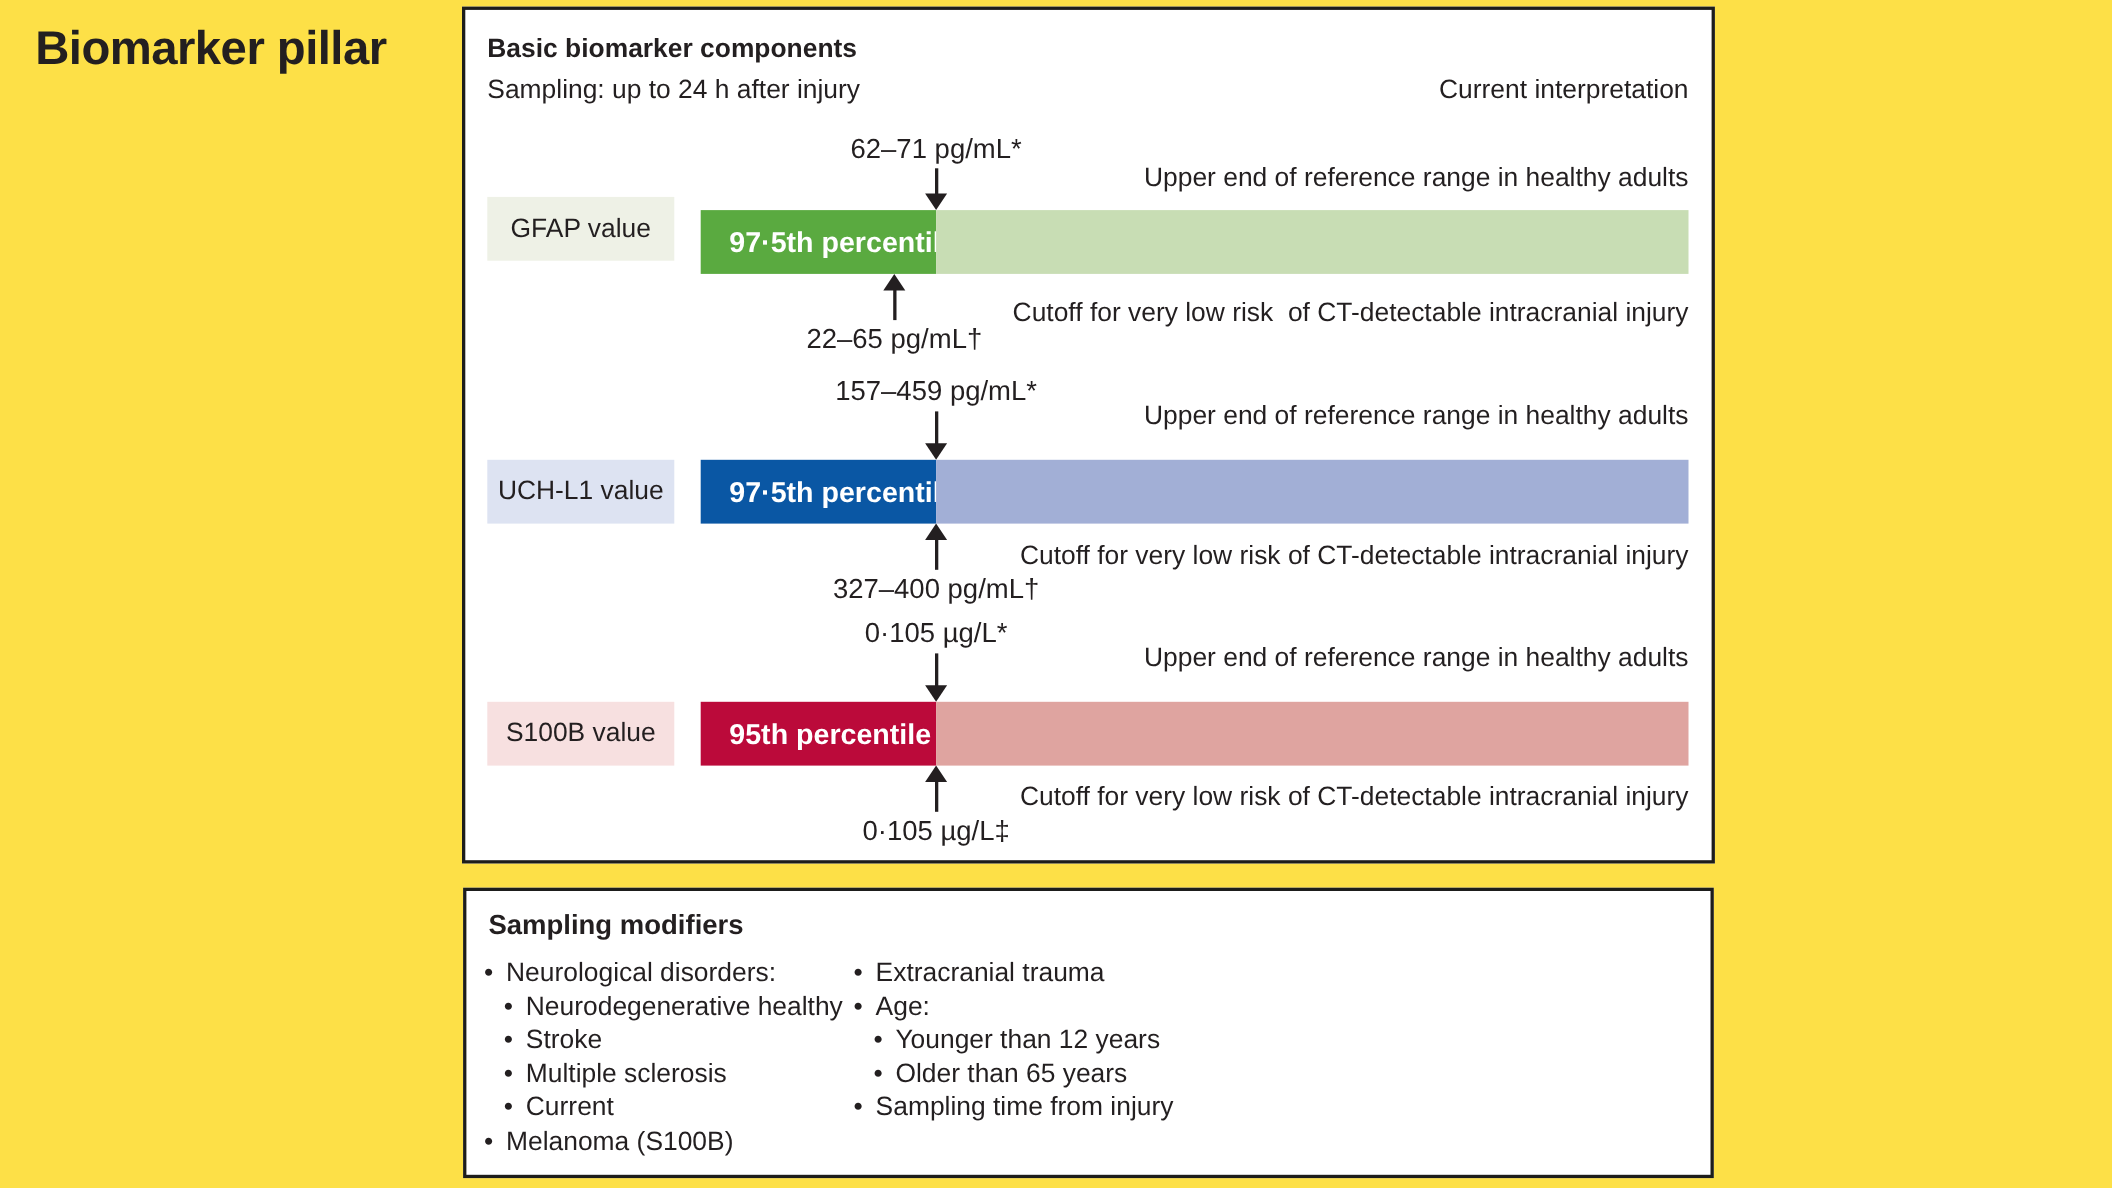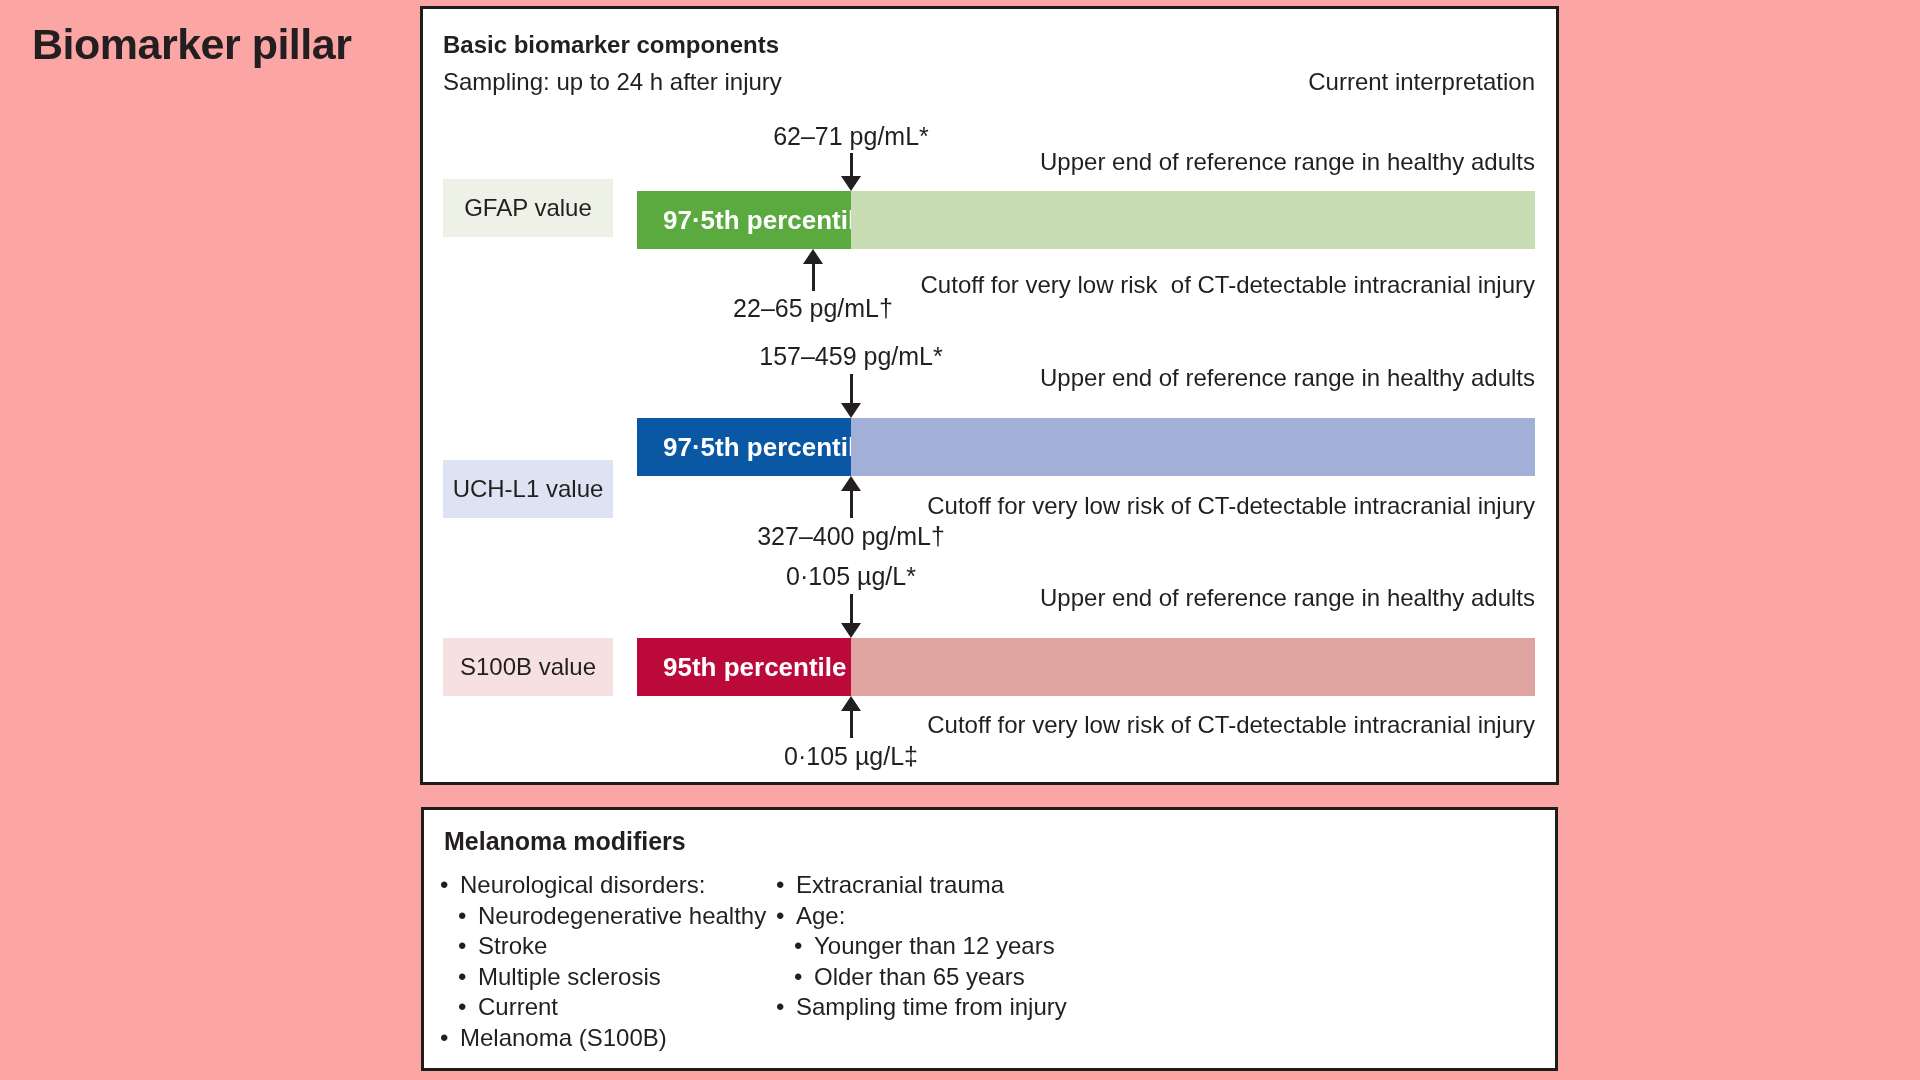--- a/index.html
+++ b/index.html
@@ -1,18 +1,18 @@
 <!DOCTYPE html>
 <html><head>
 <meta charset="utf-8">
 <style>
   * { margin:0; padding:0; box-sizing:border-box; }
   html,body { background:#ffffff; }
   body { font-family:"Liberation Sans", sans-serif; color:#231f20; }
-  .canvas { position:relative; width:1920px; height:1080px; background:#fca5a5; overflow:hidden; }
+  .canvas { position:relative; width:1920px; height:1080px; background:#fde047; overflow:hidden; }
 
   .figure-title { position:absolute; left:32px; top:20px; font-size:43px; font-weight:700; letter-spacing:-0.5px; }
 
   .panel { position:absolute; border:3px solid #1d1d1b; background:#ffffff; }
   .panel-components { left:420px; top:6px; width:1139px; height:779px; }
   .panel-modifiers { left:421px; top:807px; width:1137px; height:264px; }
 
   .abs { position:absolute; }
   .t { font-size:24px; white-space:pre; line-height:30px; }
   .t-bold { font-weight:700; }
@@ -75,21 +75,21 @@
     </div>
 
     <div>
       <div class="val" style="left:428px; top:332px;">157–459 pg/mL*</div>
       <div class="arrow down" style="left:428px; top:365px; height:44px;">
           <div class="shaft"></div>
           <div class="head"></div>
         </div>
       <div class="interp" style="top:354px;">Upper end of reference range in healthy adults</div>
 
-      <div class="row-label" style="top: 409px; background-color: rgb(221, 227, 242); margin-top: 42px;">UCH-L1 value</div>
+      <div class="row-label" style="top: 409px; background-color: rgb(221, 227, 242);">UCH-L1 value</div>
       <div class="bar-dark" style="top: 409px; background-color: rgb(10, 87, 164);">97·5th percentile</div>
       <div class="bar-light" style="top: 409px; background-color: rgb(162, 175, 214);"></div>
 
       <div class="arrow up" style="left:428px; top:467px; height:42px;">
           <div class="shaft"></div>
           <div class="head"></div>
         </div>
       <div class="val" style="left:428px; top:512px;">327–400 pg/mL†</div>
       <div class="interp" style="top:482px;">Cutoff for very low risk of CT-detectable intracranial injury</div>
     </div>
@@ -110,21 +110,21 @@
           <div class="shaft"></div>
           <div class="head"></div>
         </div>
       <div class="val" style="left:428px; top:732px;">0·105 µg/L‡</div>
       <div class="interp" style="top:701px;">Cutoff for very low risk of CT-detectable intracranial injury</div>
     </div>
 
   </div>
 
   <div class="panel panel-modifiers">
-    <div class="mod-title">Melanoma modifiers</div>
+    <div class="mod-title">Sampling modifiers</div>
 
     <ul class="mod-col mod-col-1">
       <li>Neurological disorders:</li>
       <li class="indent">Neurodegenerative healthy</li>
       <li class="indent">Stroke</li>
       <li class="indent">Multiple sclerosis</li>
       <li class="indent">Current</li>
       <li>Melanoma (S100B)</li>
     </ul>
 

